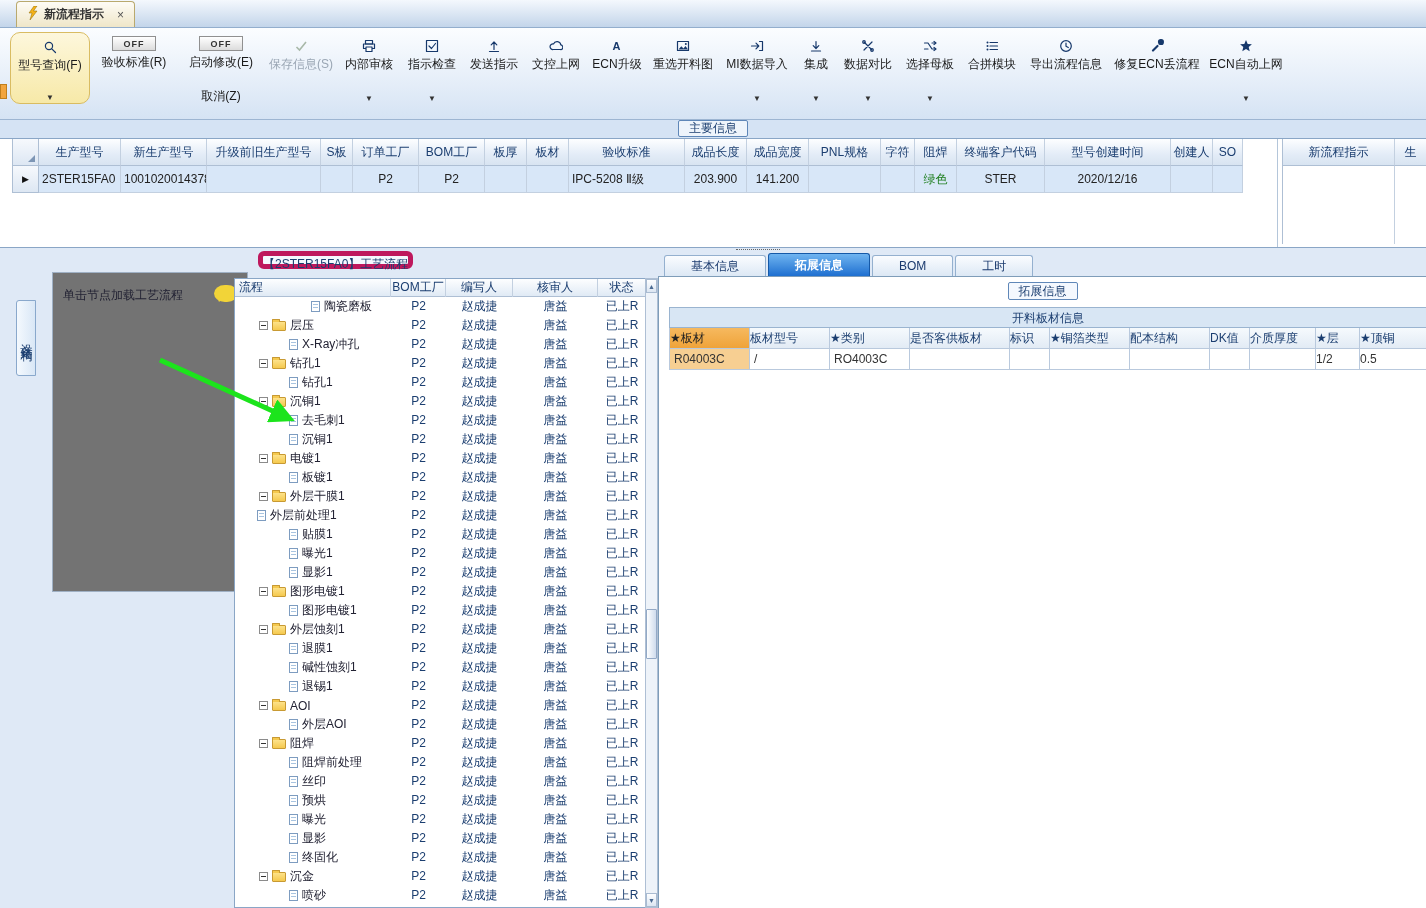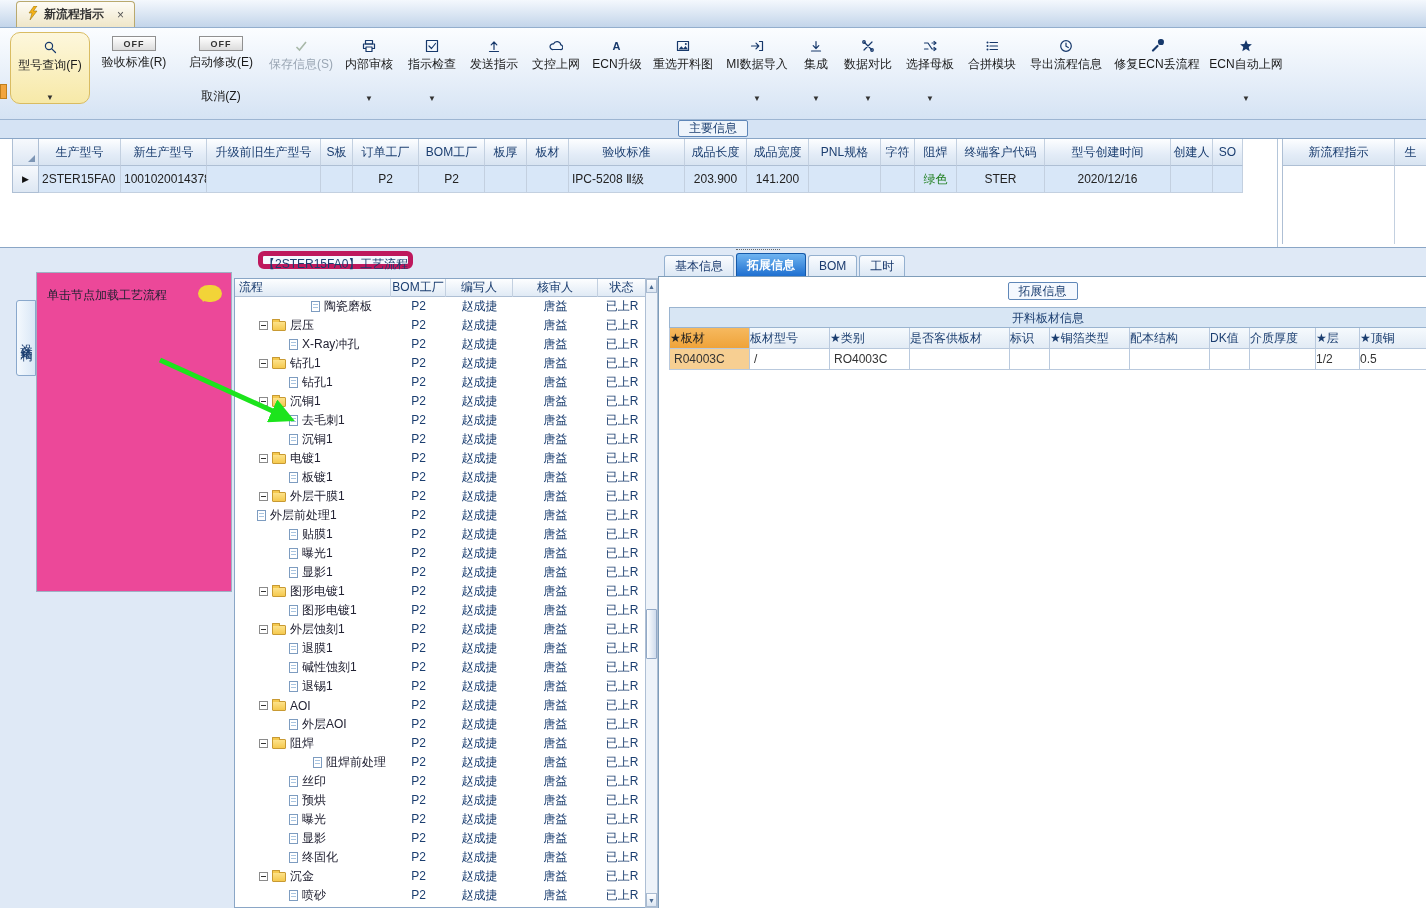--- a/index.html
+++ b/index.html
@@ -40,21 +40,21 @@
 .row-marker{font-size:9px;color:#111}
 .green-text{color:#1c7e1c}
 .band-divider{position:absolute;left:1277px;top:0;width:1px;height:108px;background:#b4c6da}
 .merge-grid{position:absolute;left:1282px;top:0;border-left:1px solid #aebfd4}
 .merge-body{display:flex}
 .merge-body .mg-cell{height:78px;border-bottom:none}
 
 
 .lower{position:absolute;left:0;top:248px;width:1426px;height:660px;background:#dfe9f6}
 .vtab{position:absolute;left:16px;top:52px;width:20px;height:76px;border:1px solid #89a8cc;background:linear-gradient(90deg,#f4f9fe,#d9e7f6);writing-mode:vertical-rl;color:#1b3e70;border-radius:3px 0 0 3px;display:flex;align-items:center;justify-content:center;letter-spacing:2px;cursor:pointer}
-.hint-panel{position:absolute;left:36px;top:24px;width:196px;height:320px;background:#ec4899;border:1px solid #9fb0c4}
+.hint-panel{position:absolute;left:52px;top:24px;width:196px;height:320px;background:#737373;border:1px solid #9fb0c4}
 .hint-text{position:absolute;left:10px;top:14px;color:#223}
 .bubble{position:absolute;right:9px;top:12px;width:24px;height:17px;background:#f2d438;border-radius:50%/55%}
 .bubble::after{content:"";position:absolute;left:3px;bottom:-5px;border:5px solid transparent;border-top-color:#f2d438;border-left-width:2px}
 .flow-title{position:absolute;left:258px;top:3px;height:18px;line-height:16px;padding:0 0;border:5px solid #be185d;background:#f4f8fe;color:#1b3e70;border-radius:6px;z-index:5}
 
 
 .tree-panel{position:absolute;left:234px;top:30px;width:411px;height:630px;background:#fff;border:1px solid #8aa6c6;border-right:none;overflow:hidden}
 .tree-header{display:flex;height:18px;border-bottom:1px solid #aebfd4;background:linear-gradient(#fdfeff,#e0eaf5)}
 .th-cell{height:18px;line-height:17px;text-align:center;color:#1b3e70;border-right:1px solid #c3d0e0;overflow:hidden;white-space:nowrap;flex:none}
 .th-cell.first{text-align:left;padding-left:4px}
@@ -73,21 +73,21 @@
 .tree-scroll{position:absolute;left:645px;top:30px;width:13px;height:630px;background:#eef3f9;border:1px solid #aebfd4}
 .sb-btn{position:absolute;left:0;width:11px;height:14px;background:linear-gradient(#fdfeff,#dce6f2);border:1px solid #a9bbd1;font-size:7px;color:#4a6a92;display:flex;align-items:center;justify-content:center;cursor:pointer}
 .sb-btn.up{top:0}
 .sb-btn.down{bottom:0}
 .sb-thumb{position:absolute;left:0;top:330px;width:11px;height:50px;background:linear-gradient(90deg,#fdfeff,#cfdced);border:1px solid #93a9c6;border-radius:1px;cursor:pointer}
 
 
 .right-panel{position:absolute;left:658px;top:0;width:768px;height:660px}
 .focus-dots{position:absolute;left:78px;top:1px;width:44px;height:4px;border-top:1px dotted #666}
 .rp-tabs{position:absolute;left:6px;top:5px;display:flex;align-items:flex-end;height:23px}
-.rp-tab{height:21px;line-height:20px;padding:0 10px;border:1px solid #94b0cf;border-bottom:none;background:linear-gradient(#fafcff,#dce8f5);color:#1a3a6e;border-radius:3px 3px 0 0;margin-right:2px;cursor:pointer;white-space:nowrap}
+.rp-tab{height:21px;line-height:20px;padding:0 26px;border:1px solid #94b0cf;border-bottom:none;background:linear-gradient(#fafcff,#dce8f5);color:#1a3a6e;border-radius:3px 3px 0 0;margin-right:2px;cursor:pointer;white-space:nowrap}
 .rp-tab.active{background:linear-gradient(#6fb4f0,var(--active_tab));color:#fff;font-weight:bold;height:23px;line-height:22px;border-color:#1559a8}
 .rp-content{position:absolute;left:0;top:28px;width:768px;height:632px;background:#fff;border-top:1px solid #7f9db9;border-left:1px solid #7f9db9}
 .rp-badge{position:absolute;left:50%;transform:translateX(-50%);top:5px;border:1px solid #5f87b8;background:#f4f8fe;color:#1b3e70;padding:0 10px;height:18px;line-height:16px;border-radius:2px}
 .mat-table{position:absolute;left:10px;top:30px;width:758px}
 .mt-title{height:21px;line-height:20px;text-align:center;background:#d8e6f4;border:1px solid #9ab4d0;color:#1b3e70}
 .mt-row{display:flex;border-left:1px solid #b9c9dd}
 .mt-cell{height:21px;line-height:20px;border-right:1px solid #b9c9dd;border-bottom:1px solid #b9c9dd;overflow:hidden;white-space:nowrap;flex:none}
 .mt-head .mt-cell{background:linear-gradient(#f6fafd,#e2ebf5);color:#1b3e70}
 .mt-head .mt-cell.orange{background:linear-gradient(#f6b95f,var(--orange_header));color:#222}
 .mt-data .mt-cell{color:#333}
@@ -611,21 +611,21 @@
               <span class="expander"></span>
               <span class="ficon folder"></span>
               <span>阻焊</span>
             </div>
             <div class="t-cell" style="width:55px">P2</div>
             <div class="t-cell" style="width:67px">赵成捷</div>
             <div class="t-cell" style="width:85px">唐益</div>
             <div class="t-cell" style="width:48px">已上R</div>
           </div>
           <div class="trow">
-            <div class="t-name" style="width:156px;padding-left:78px">
+            <div class="t-name" style="width:156px;padding-left:54px">
               <span class="ficon leaf"></span>
               <span>阻焊前处理</span>
             </div>
             <div class="t-cell" style="width:55px">P2</div>
             <div class="t-cell" style="width:67px">赵成捷</div>
             <div class="t-cell" style="width:85px">唐益</div>
             <div class="t-cell" style="width:48px">已上R</div>
           </div>
           <div class="trow">
             <div class="t-name" style="width:156px;padding-left:54px">

